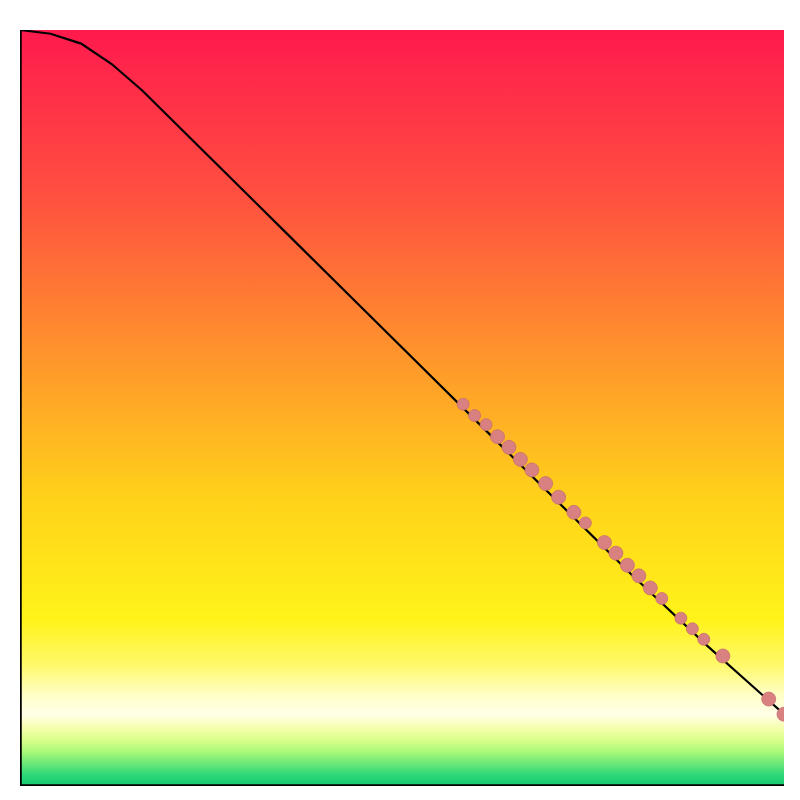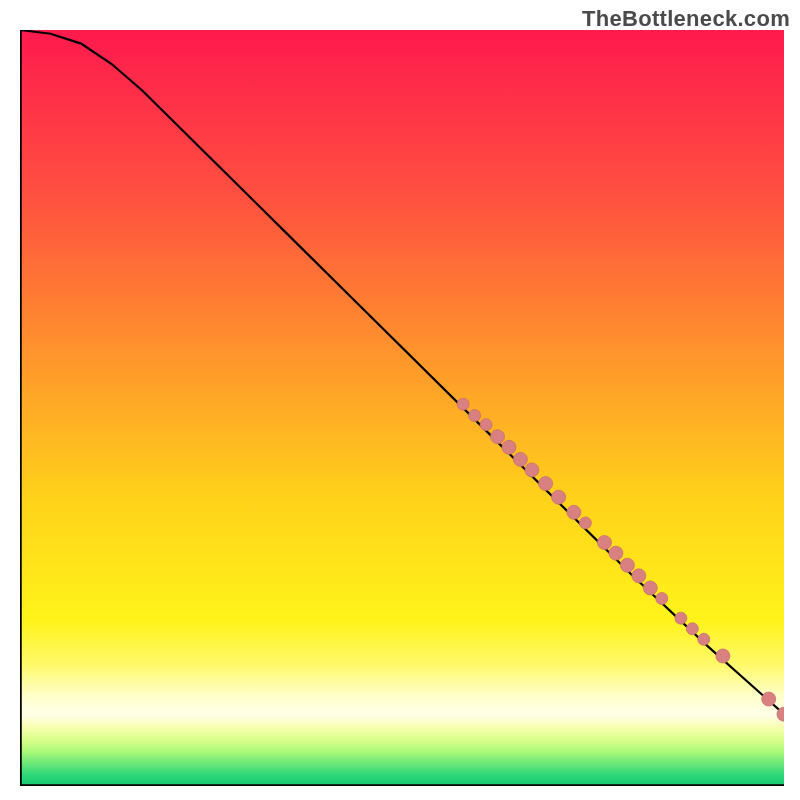--- a/index.html
+++ b/index.html
@@ -38,21 +38,20 @@
     left: 0;
     top: 0;
     width: 764px;
     height: 756px;
   }
 </style>
 </head>
 <body>
 
 <div class="container">
-  <div class="attribution">TheBottleneck.com</div>
 
   <div class="chart">
     <svg class="gradient" viewBox="0 0 764 756" preserveAspectRatio="none">
       <defs>
         <linearGradient id="bg-grad" x1="0" y1="0" x2="0" y2="1">
             <stop offset="0.00%" stop-color="#ff1a4d"></stop>
             <stop offset="22.00%" stop-color="#ff5040"></stop>
             <stop offset="45.00%" stop-color="#ff9b2a"></stop>
             <stop offset="62.00%" stop-color="#ffd21a"></stop>
             <stop offset="78.00%" stop-color="#fff31a"></stop>

